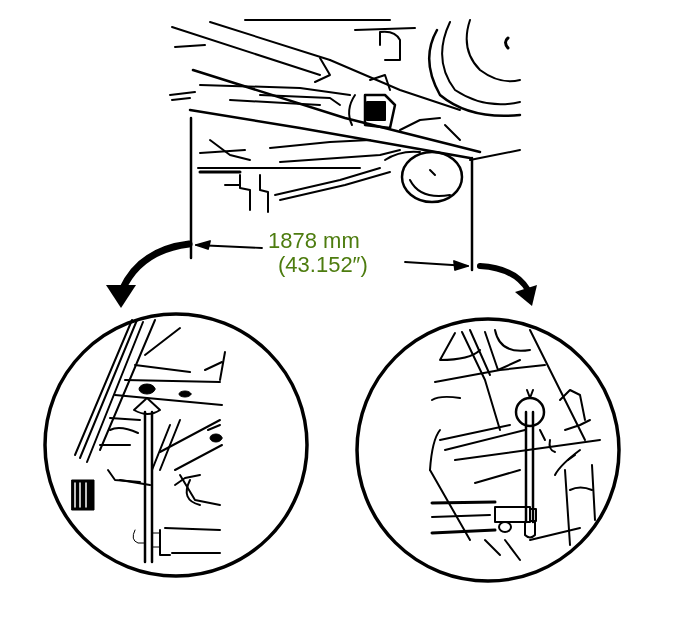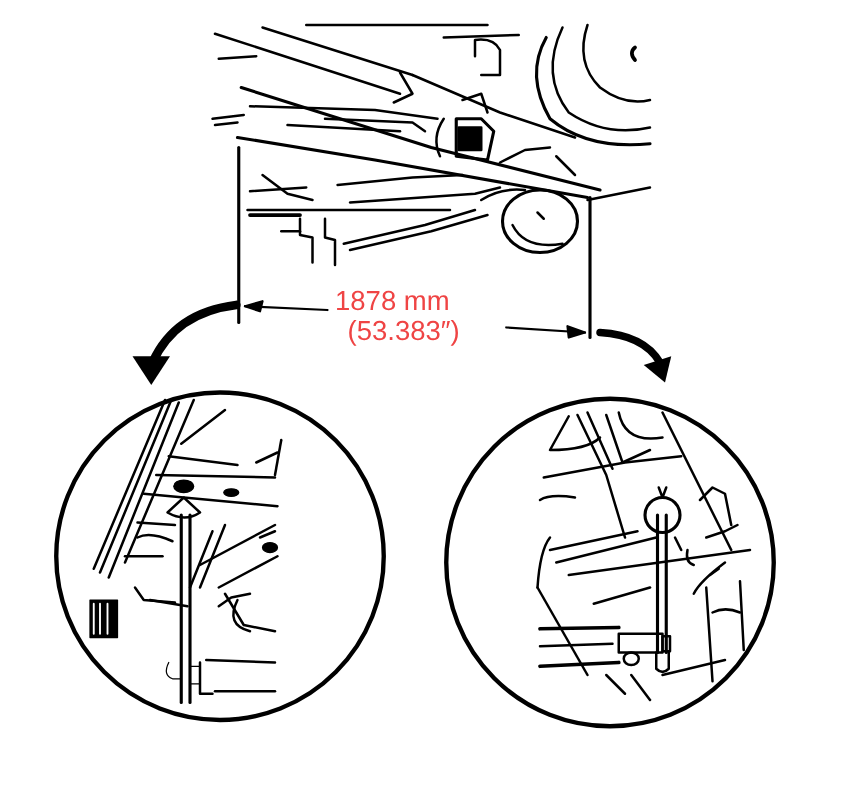--- a/index.html
+++ b/index.html
@@ -1,18 +1,18 @@
 <!DOCTYPE html>
 <html><head>
   <meta charset="utf-8">
   <style>
     html, body { margin: 0; padding: 0; background: #ffffff; }
     body { width: 678px; height: 637px; position: relative; overflow: hidden; font-family: "Liberation Sans", sans-serif; }
     #diagram { position: absolute; left: 0; top: 0; width: 678px; height: 637px; }
-    .dim-text { position: absolute; font-family: "Liberation Sans", sans-serif; color: #ef4444; font-size: 22px; line-height: 22px; white-space: nowrap; }
+    .dim-text { position: absolute; font-family: "Liberation Sans", sans-serif; color: #4d7c0f; font-size: 22px; line-height: 22px; white-space: nowrap; }
     #dim-mm { left: 268px; top: 230px; }
     #dim-in { left: 278px; top: 254px; }
   </style>
 </head>
 <body>
 
 <svg id="diagram" viewBox="0 0 678 637" xmlns="http://www.w3.org/2000/svg" fill="none" stroke="#000" stroke-linecap="round" stroke-linejoin="round">
 
   <g stroke-width="2">
 
@@ -170,13 +170,13 @@
     <path d="M525 522 L525 535 Q530 540 535 535 L535 522" stroke-width="2"></path>
 
     <circle cx="530" cy="412" r="14" stroke-width="2.5" fill="#fff"></circle>
     <path d="M527 390 L530 398 L533 390" stroke-width="2"></path>
     <path d="M526 412 L526 522" stroke-width="2.5"></path>
     <path d="M533 412 L533 522" stroke-width="2.5"></path>
   </g>
 </svg>
 
 <div class="dim-text" id="dim-mm">1878 mm</div>
-<div class="dim-text" id="dim-in">(53.383″)</div>
+<div class="dim-text" id="dim-in">(43.152″)</div>
 
 </body></html>

